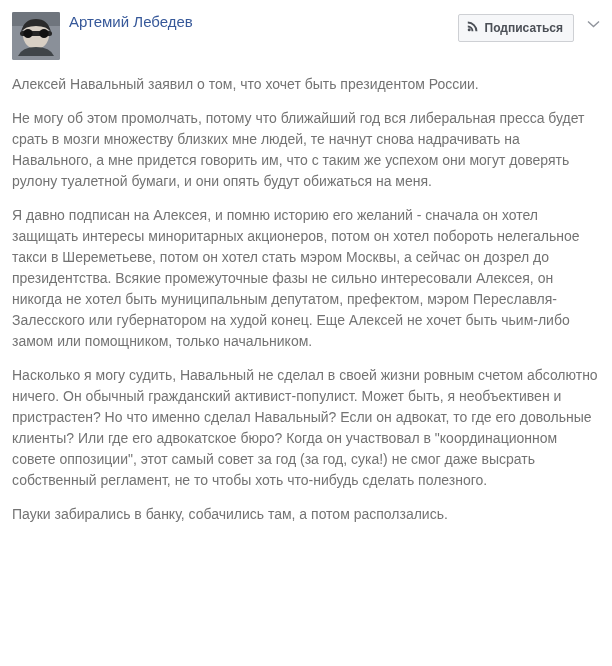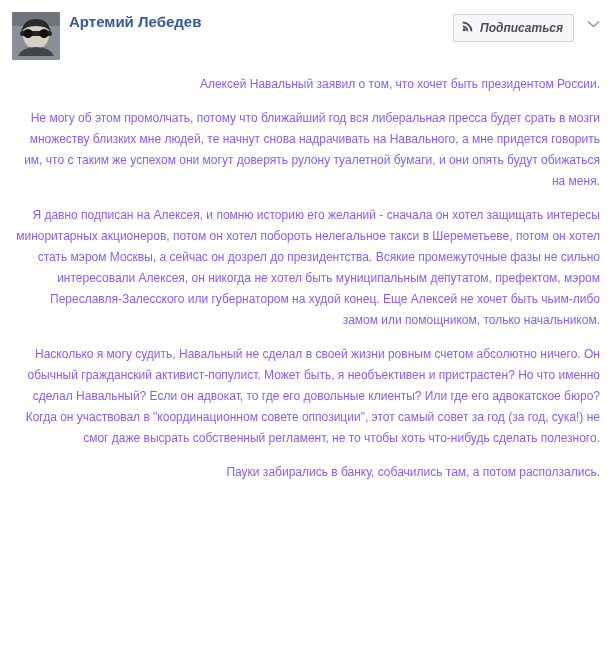--- a/index.html
+++ b/index.html
@@ -36,21 +36,21 @@
     position: relative;
   }
   .avatar svg { display: block; }
   .header-text {
     margin-left: 9px;
     padding-top: 1px;
     line-height: 1.2;
   }
   .author-name {
     font-size: 15px;
-    font-weight: bold;
+    font-weight: normal;
     color: #365899;
     letter-spacing: 0;
   }
   .meta-line {
     margin-top: 3px;
     font-size: 12px;
     color: #90949c;
     display: flex;
     align-items: center;
     white-space: nowrap;
@@ -73,45 +73,43 @@
     border: 1px solid #ced0d4;
     border-radius: 2px;
     color: #4b4f56;
     font-size: 12px;
     font-weight: bold;
     padding: 5px 10px 5px 8px;
     display: flex;
     align-items: center;
     cursor: pointer;
     line-height: 16px;
-    font-style: italic;
   }
   .subscribe-btn .rss-icon {
     margin-right: 6px;
     display: inline-block;
     position: relative;
     top: 0px;
   }
   .chevron {
     position: absolute;
     right: 12px;
     top: 18px;
     color: #90949c;
     font-size: 13px;
     cursor: pointer;
     line-height: 12px;
     width: 14px;
     text-align: center;
   }
   .post-body {
     padding: 14px 12px 0 12px;
-    font-size: 12px;
+    font-size: 14px;
     line-height: 21px;
-    color: #8b5cf6;
-    text-align: right;
+    color: #737373;
   }
   .post-body p {
     margin: 0 0 13px 0;
   }
   .post-body p:last-child {
     margin-bottom: 8px;
   }
 </style>
 </head>
 <body>

